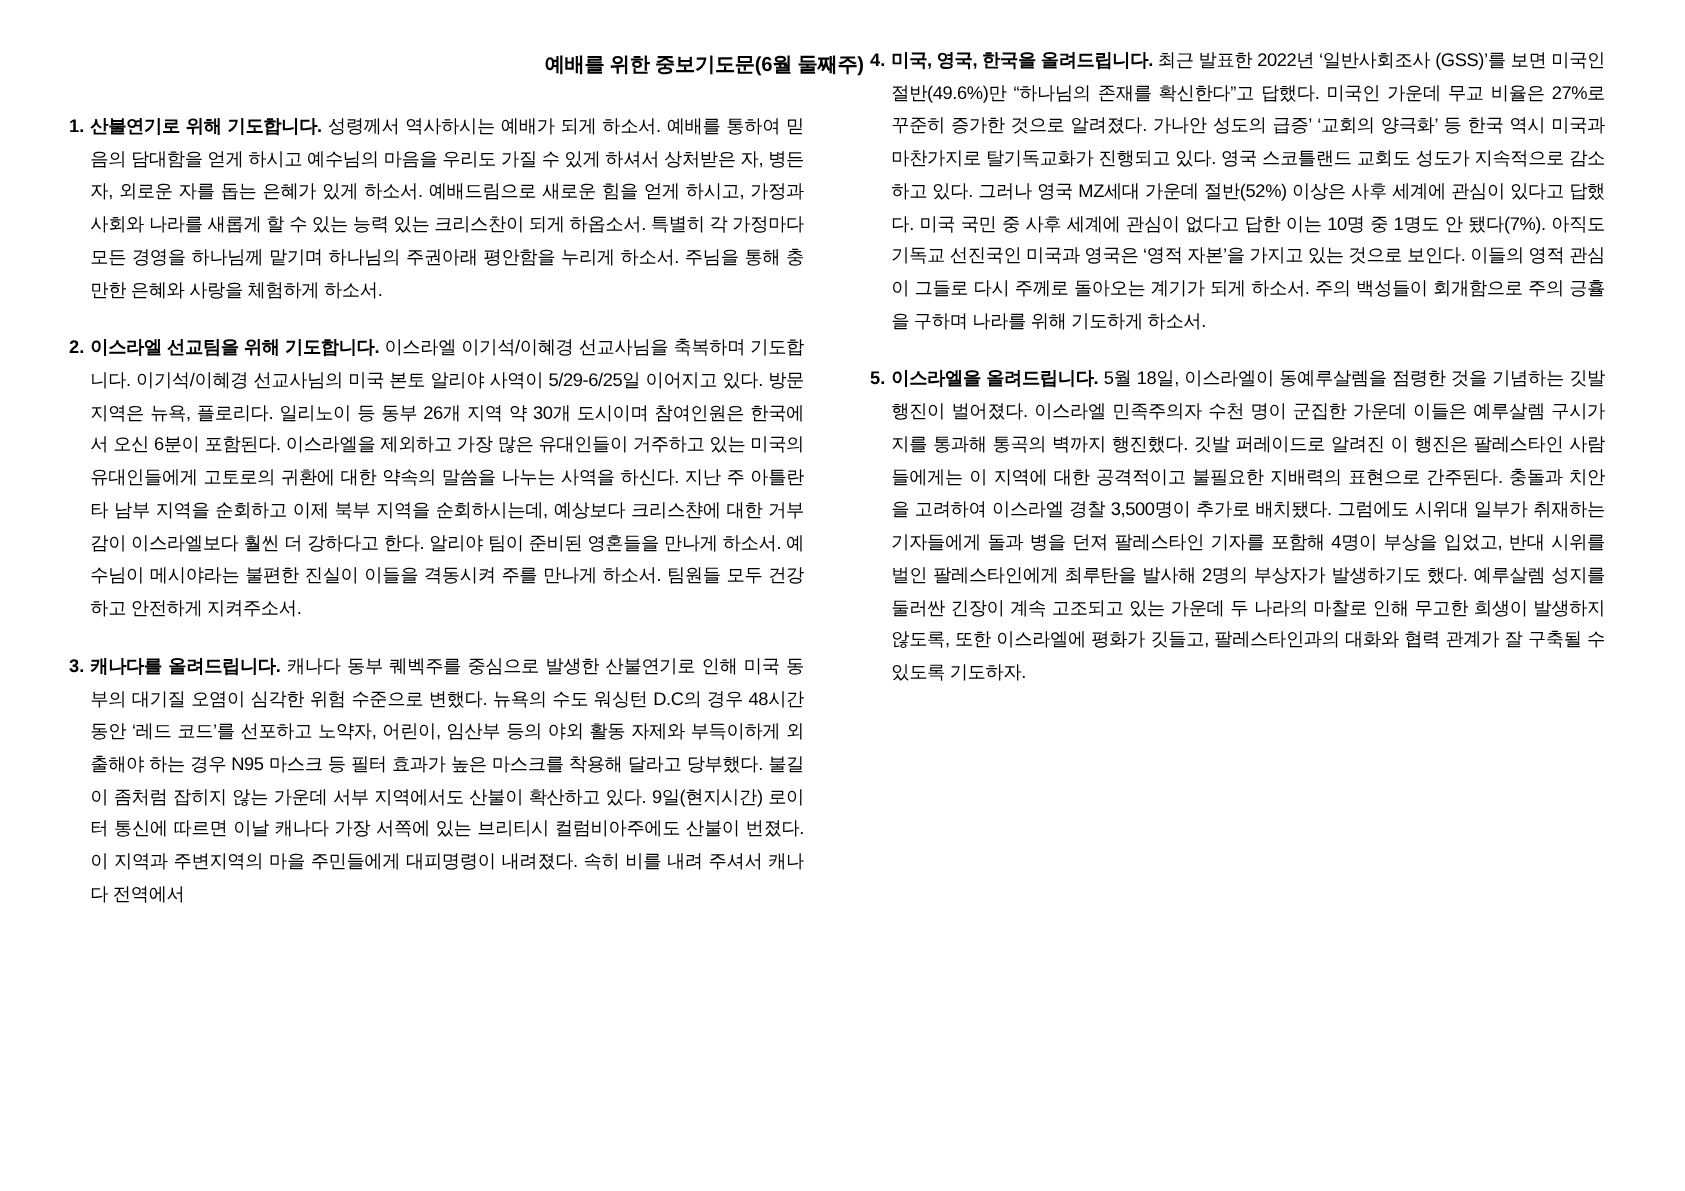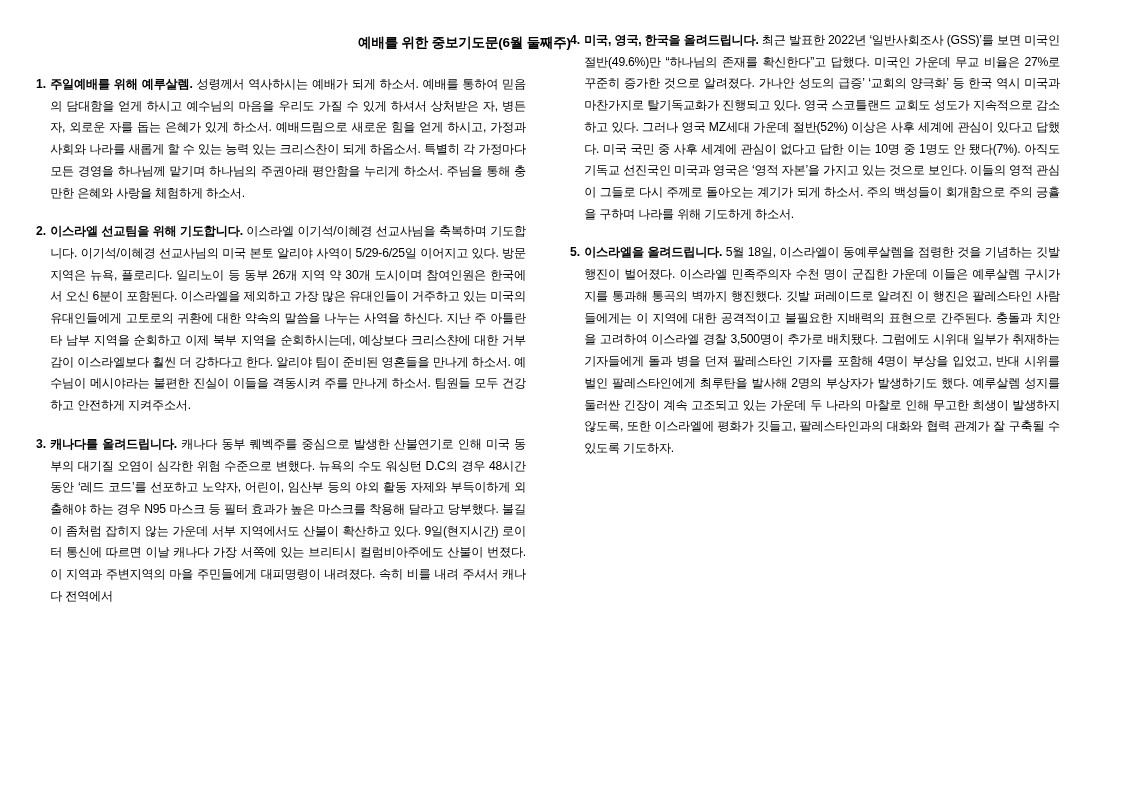--- a/index.html
+++ b/index.html
@@ -12,21 +12,21 @@
     background: #ffffff;
     font-family: "Liberation Sans", sans-serif;
     color: #000000;
     overflow: hidden;
   }
   .page {
     position: relative;
     width: 899px;
     height: 794px;
     box-sizing: border-box;
-    padding: 34px 46px 20px 36px;
+    padding: 34px 46px 20px 46px;
   }
   .doc-title {
     text-align: center;
     font-size: 13.5px;
     font-weight: bold;
     letter-spacing: -0.2px;
     margin: 0 0 0 0;
     padding-left: 40px;
   }
   .columns {
@@ -86,21 +86,21 @@
 
   <h1 class="doc-title">예배를 위한 중보기도문(6월 둘째주)</h1>
 
   <div class="columns">
 
     <div class="col col-left">
 
       <div class="item">
         <span class="num">1.</span>
         <div class="body-text">
-          <span class="lead">주일예배를 위해 예루살렘.</span><span> 성령께서 역사하시는 예배가 되게 하소서. 예배를 통하여 믿음의 담대함을 얻게 하시고 예수님의 마음을 우리도 가질 수 있게 하셔서 상처받은 자, 병든 자, 외로운 자를 돕는 은혜가 있게 하소서. 예배드림으로 새로운 힘을 얻게 하시고, 가정과 사회와 나라를 새롭게 할 수 있는 능력 있는 크리스찬이 되게 하옵소서. 특별히 각 가정마다 모든 경영을 하나님께 맡기며 하나님의 주권아래 평안함을 누리게 하소서. 주님을 통해 충만한 은혜와 사랑을 체험하게 하소서.</span>
+          <span class="lead">산불연기로 위해 기도합니다.</span><span> 성령께서 역사하시는 예배가 되게 하소서. 예배를 통하여 믿음의 담대함을 얻게 하시고 예수님의 마음을 우리도 가질 수 있게 하셔서 상처받은 자, 병든 자, 외로운 자를 돕는 은혜가 있게 하소서. 예배드림으로 새로운 힘을 얻게 하시고, 가정과 사회와 나라를 새롭게 할 수 있는 능력 있는 크리스찬이 되게 하옵소서. 특별히 각 가정마다 모든 경영을 하나님께 맡기며 하나님의 주권아래 평안함을 누리게 하소서. 주님을 통해 충만한 은혜와 사랑을 체험하게 하소서.</span>
         </div>
       </div>
 
       <div class="item">
         <span class="num">2.</span>
         <div class="body-text">
           <span class="lead">이스라엘 선교팀을 위해 기도합니다.</span><span> 이스라엘 이기석/이혜경 선교사님을 축복하며 기도합니다. 이기석/이혜경 선교사님의 미국 본토 알리야 사역이 5/29-6/25일 이어지고 있다. 방문지역은 뉴욕, 플로리다. 일리노이 등 동부 26개 지역 약 30개 도시이며 참여인원은 한국에서 오신 6분이 포함된다. 이스라엘을 제외하고 가장 많은 유대인들이 거주하고 있는 미국의 유대인들에게 고토로의 귀환에 대한 약속의 말씀을 나누는 사역을 하신다. 지난 주 아틀란타 남부 지역을 순회하고 이제 북부 지역을 순회하시는데, 예상보다 크리스챤에 대한 거부감이 이스라엘보다 훨씬 더 강하다고 한다. 알리야 팀이 준비된 영혼들을 만나게 하소서. 예수님이 메시야라는 불편한 진실이 이들을 격동시켜 주를 만나게 하소서. 팀원들 모두 건강하고 안전하게 지켜주소서.</span>
         </div>
       </div>
 

